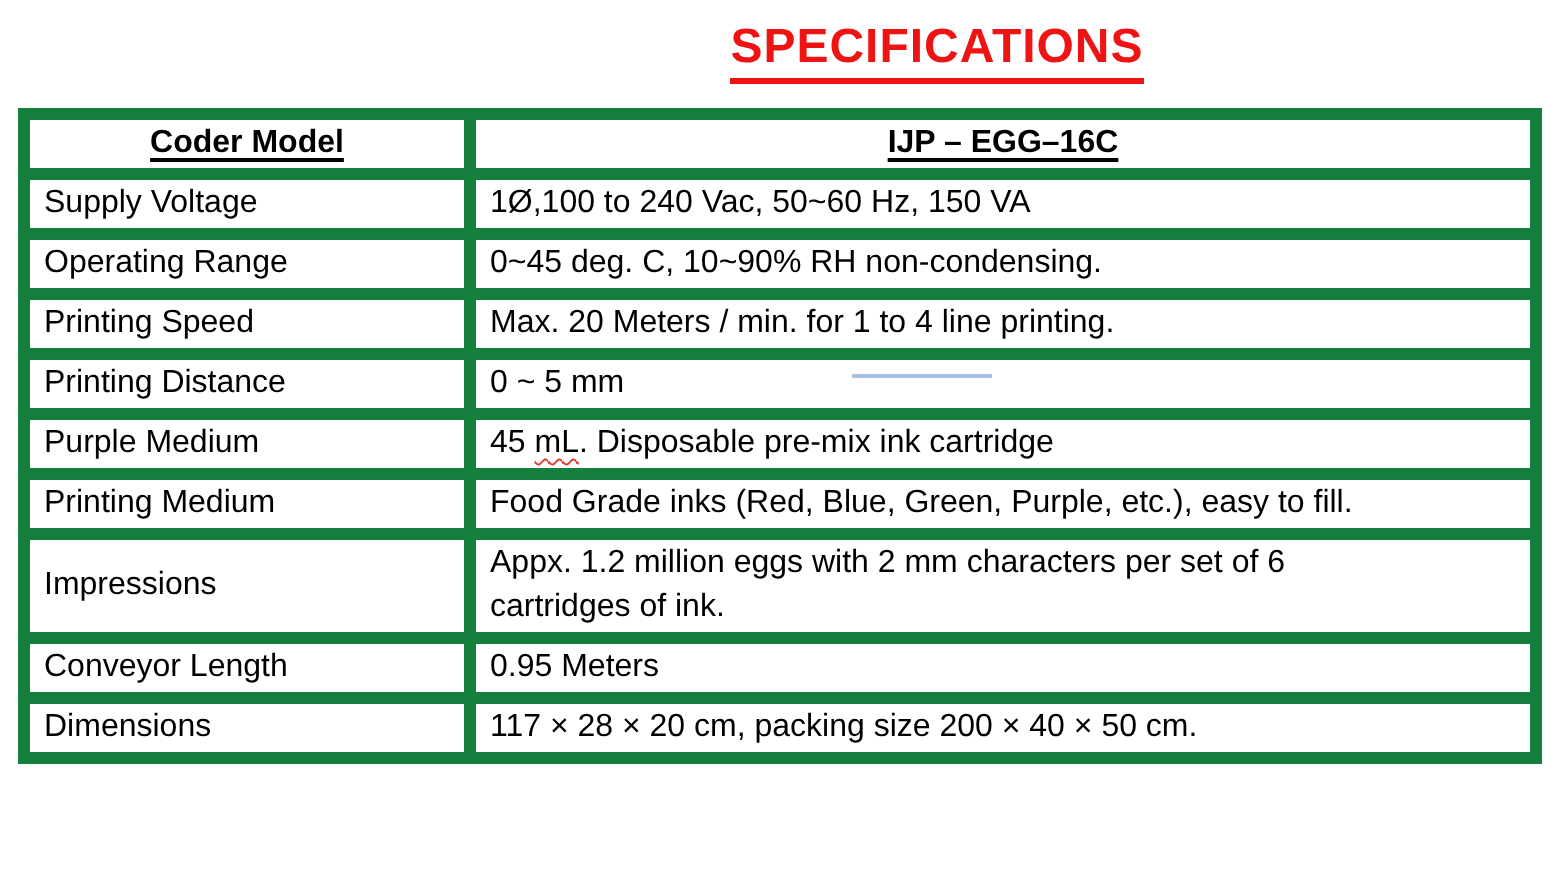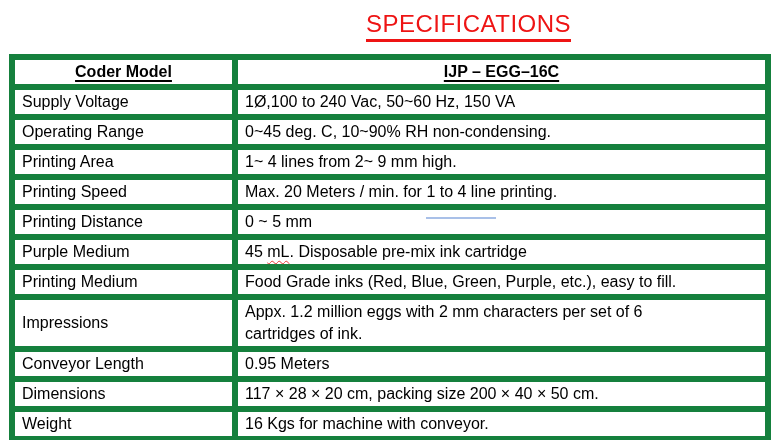--- a/index.html
+++ b/index.html
@@ -13,21 +13,21 @@
     overflow: hidden;
   }
   .title-row {
     margin-top: 10px;
     text-align: center;
     transform: translateX(79px);
   }
   .page-title {
     display: inline-block;
     color: #ee1414;
-    font-weight: 400;
+    font-weight: 700;
     font-size: 24px;
     letter-spacing: 0.5px;
     line-height: 1.15;
     border-bottom: 3px solid #ee1414;
     padding-bottom: 1px;
   }
   table.spec-table {
     border-collapse: collapse;
     table-layout: fixed;
     width: 762px;
@@ -88,24 +88,20 @@
     <tr>
       <td class="label-cell">Supply Voltage</td>
       <td class="value-cell">1Ø,100 to 240 Vac, 50~60 Hz, 150 VA</td>
     </tr>
 
     <tr>
       <td class="label-cell">Operating Range</td>
       <td class="value-cell">0~45 deg. C, 10~90% RH non-condensing.</td>
     </tr>
 
-    <tr>
-      <td class="label-cell">Printing Area</td>
-      <td class="value-cell">1~ 4 lines from 2~ 9 mm high.</td>
-    </tr>
 
     <tr>
       <td class="label-cell">Printing Speed</td>
       <td class="value-cell"><span>Max. 20 Meters / min. for </span><span class="grammar-mark">1 to 4 line</span><span> printing.</span></td>
     </tr>
 
 
     <tr>
       <td class="label-cell">Printing Distance</td>
       <td class="value-cell">0 ~ 5 mm</td>
@@ -132,18 +128,14 @@
     <tr>
       <td class="label-cell">Conveyor Length</td>
       <td class="value-cell">0.95 Meters</td>
     </tr>
 
     <tr>
       <td class="label-cell">Dimensions</td>
       <td class="value-cell">117 × 28 × 20 cm, packing size 200 × 40 × 50 cm.</td>
     </tr>
 
-    <tr>
-      <td class="label-cell">Weight</td>
-      <td class="value-cell">16 Kgs for machine with conveyor.</td>
-    </tr>
   </tbody>
 </table>
 
 </body></html>

